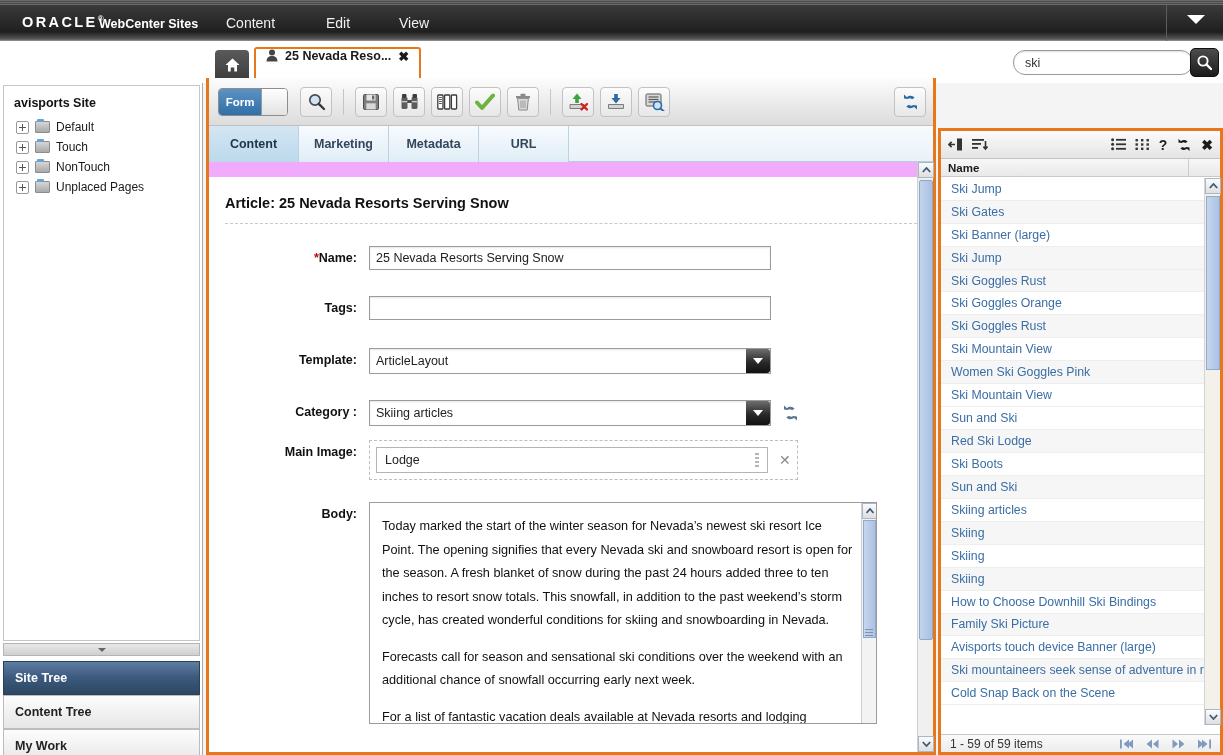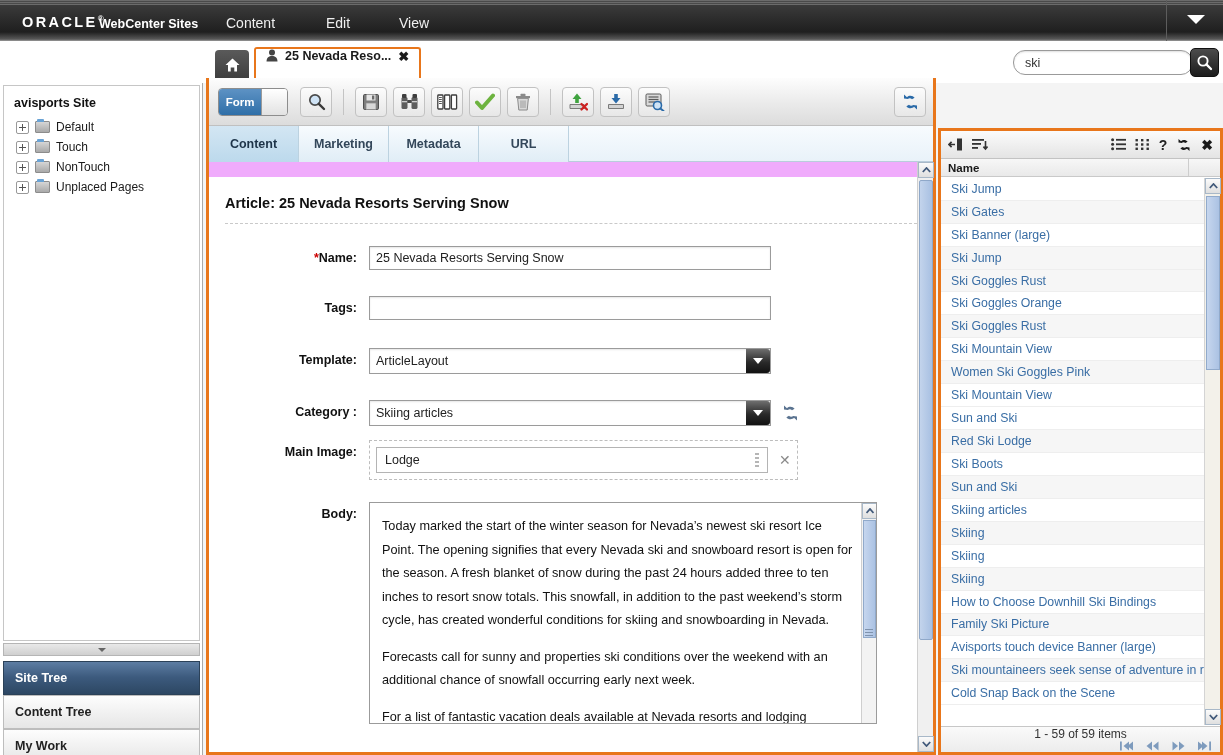--- a/index.html
+++ b/index.html
@@ -319,24 +319,24 @@
   .rrow.tall { height: 23.5px; }
   .results-vscroll {
     position: absolute; right: 0; top: 47px; width: 16px; bottom: 27px;
     background: #f3f1ea; border-left: 1px solid #d4d4d4;
   }
   .rv-thumb {
     position: absolute; left: 1px; top: 18px; width: 14px; height: 174px;
     background: linear-gradient(to right, #c6d6ee, #abc2e3); border: 1px solid #91aacb;
   }
   .results-status {
-    position: absolute; left: 0; bottom: 0; right: 0; height: 26px;
+    position: absolute; left: 0; bottom: 0; right: 0; height: 18px;
     background: linear-gradient(to bottom, #fafafa, #ececec);
     border-top: 1px solid #c7c7c7; display: flex; align-items: center;
-    padding: 0 9px; font-size: 12px; color: #333; flex-direction: column;
+    padding: 0 9px; font-size: 12px; color: #333;
   }
   .pager { margin-left: auto; display: flex; gap: 13px; align-items: center; }
   .pg { cursor: pointer; display: flex; align-items: center; }
 </style>
 </head>
 <body>
 
 <div id="app">
 
   <div class="topbar">
@@ -594,21 +594,21 @@
           </div>
           <span class="img-x">✕</span>
         </div>
       </div>
 
       <div class="frow" style="margin-top:22px;">
         <div class="flabel">Body:</div>
         <div class="body-area">
           <div class="body-text">
             <p>Today marked the start of the winter season for Nevada’s newest ski resort Ice Point. The opening signifies that every Nevada ski and snowboard resort is open for the season. A fresh blanket of snow during the past 24 hours added three to ten inches to resort snow totals. This snowfall, in addition to the past weekend’s storm cycle, has created wonderful conditions for skiing and snowboarding in Nevada.</p>
-            <p>Forecasts call for sunny and properties ski conditions over the weekend with an additional chance of snowfall occurring early next week.</p>
+            <p>Forecasts call for season and sensational ski conditions over the weekend with an additional chance of snowfall occurring early next week.</p>
             <p>For a list of fantastic vacation deals available at Nevada resorts and lodging properties</p>
           </div>
           <div class="body-scroll">
             <div class="scroll-arrow">
               <svg width="8" height="6" viewBox="0 0 8 6">
                   <path d="M0.5 5 L4 1 L7.5 5" fill="none" stroke="#41597a" stroke-width="1.8"></path>
                 </svg>
             </div>
             <div class="body-thumb"></div>
             <div class="body-grip"></div>

